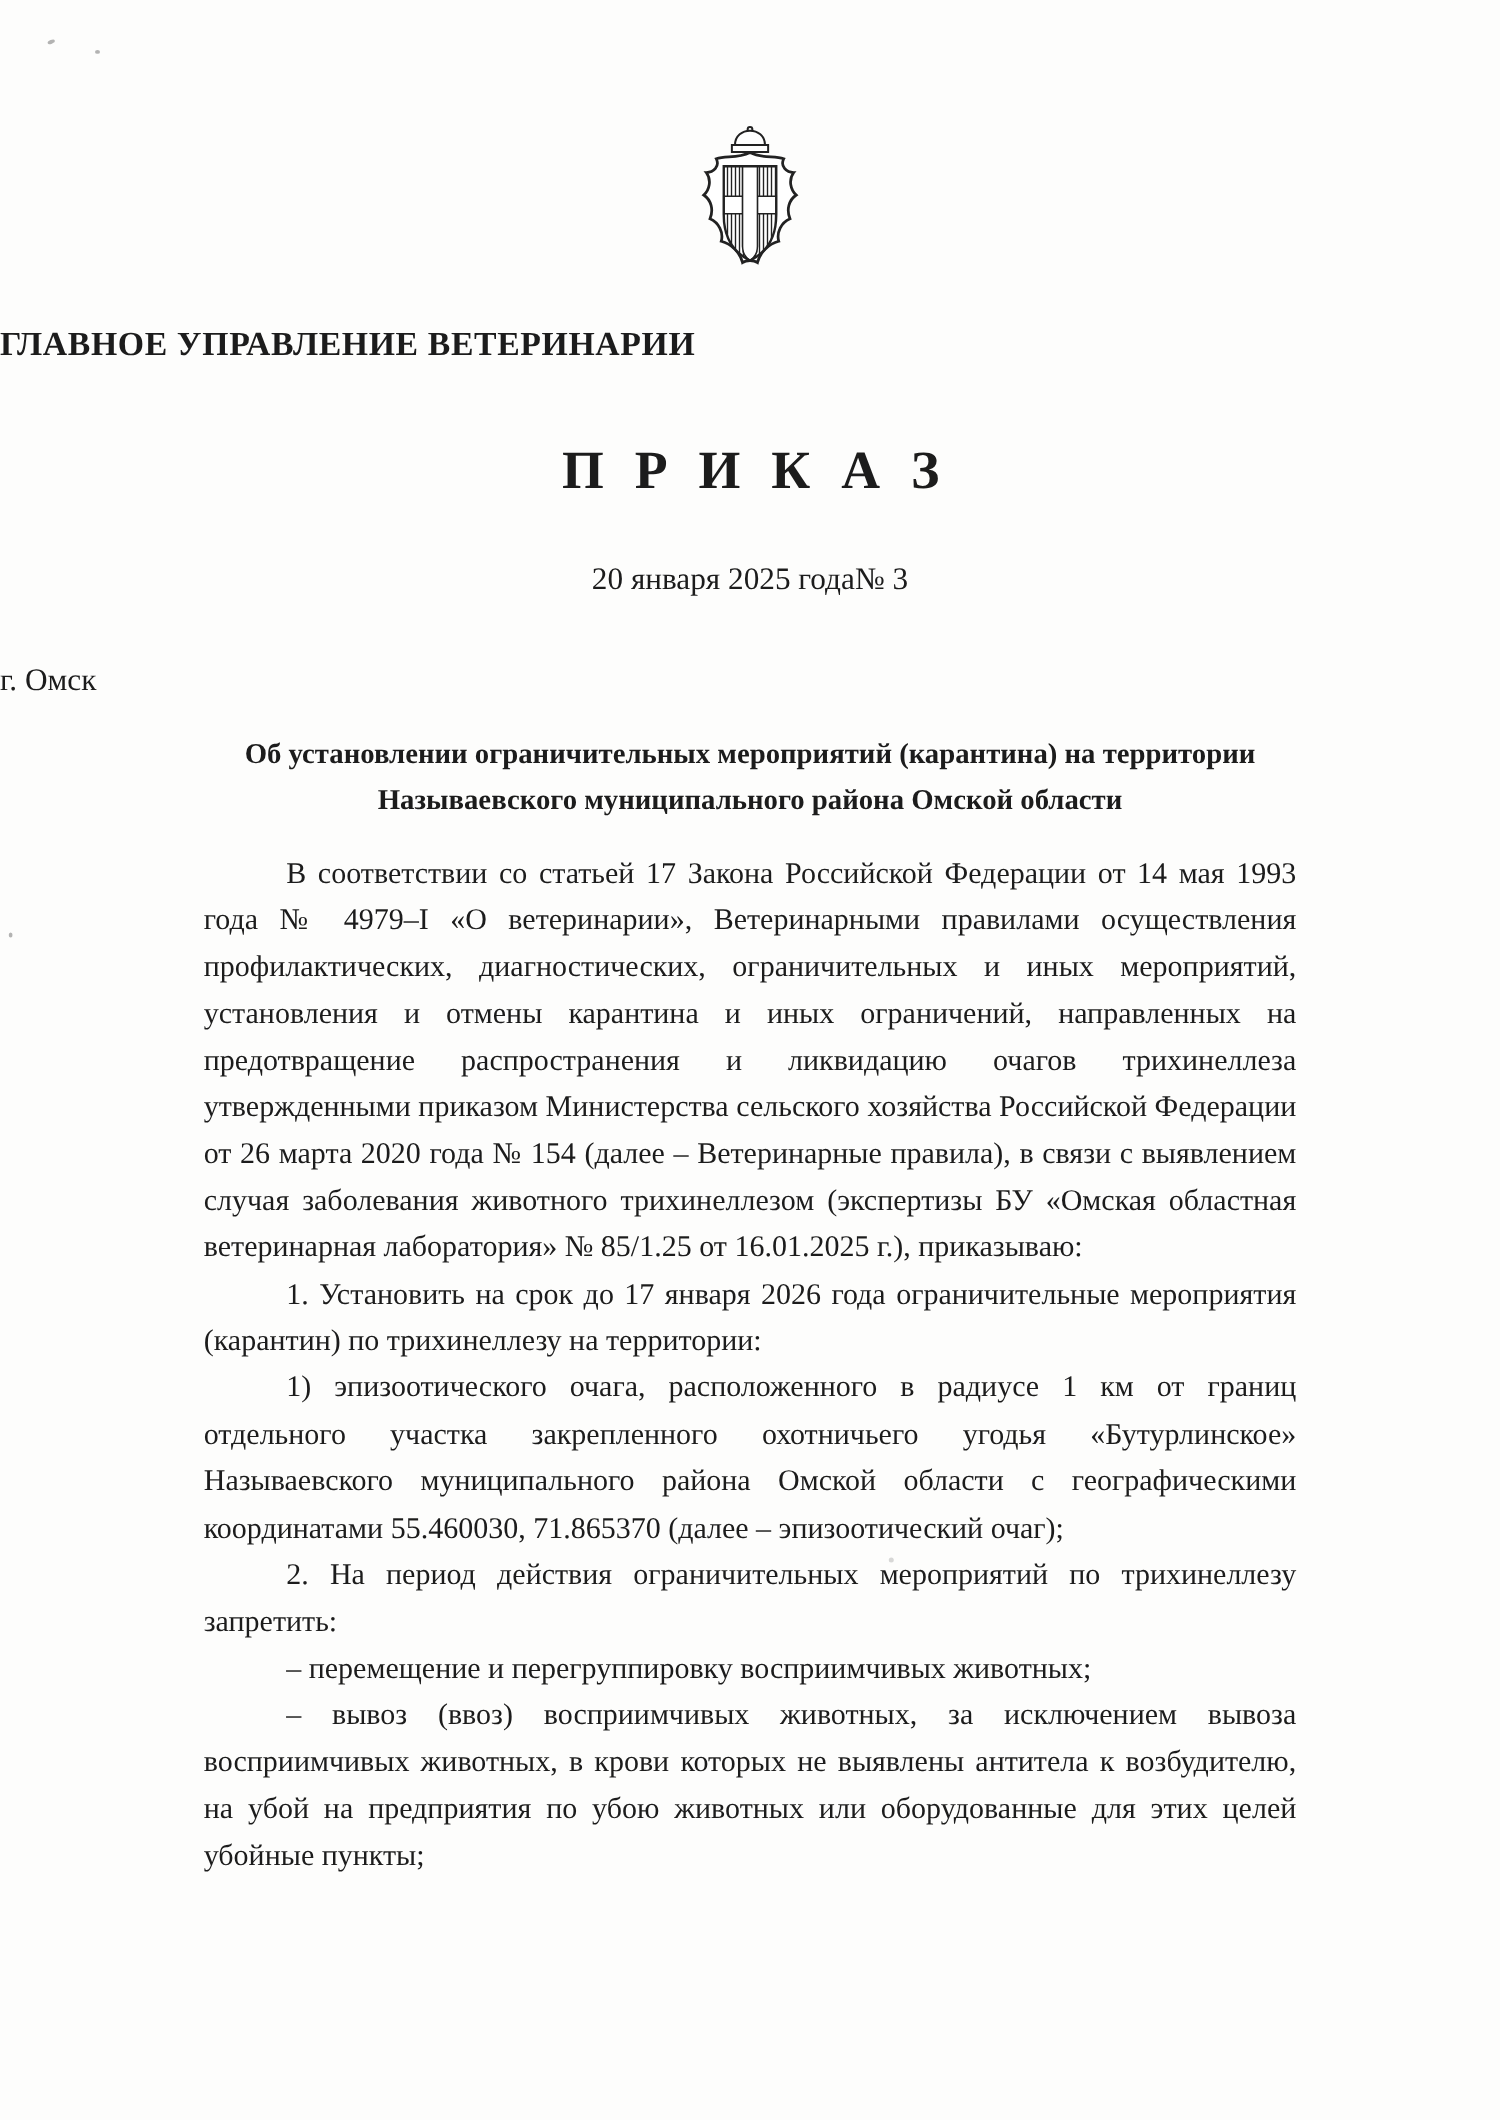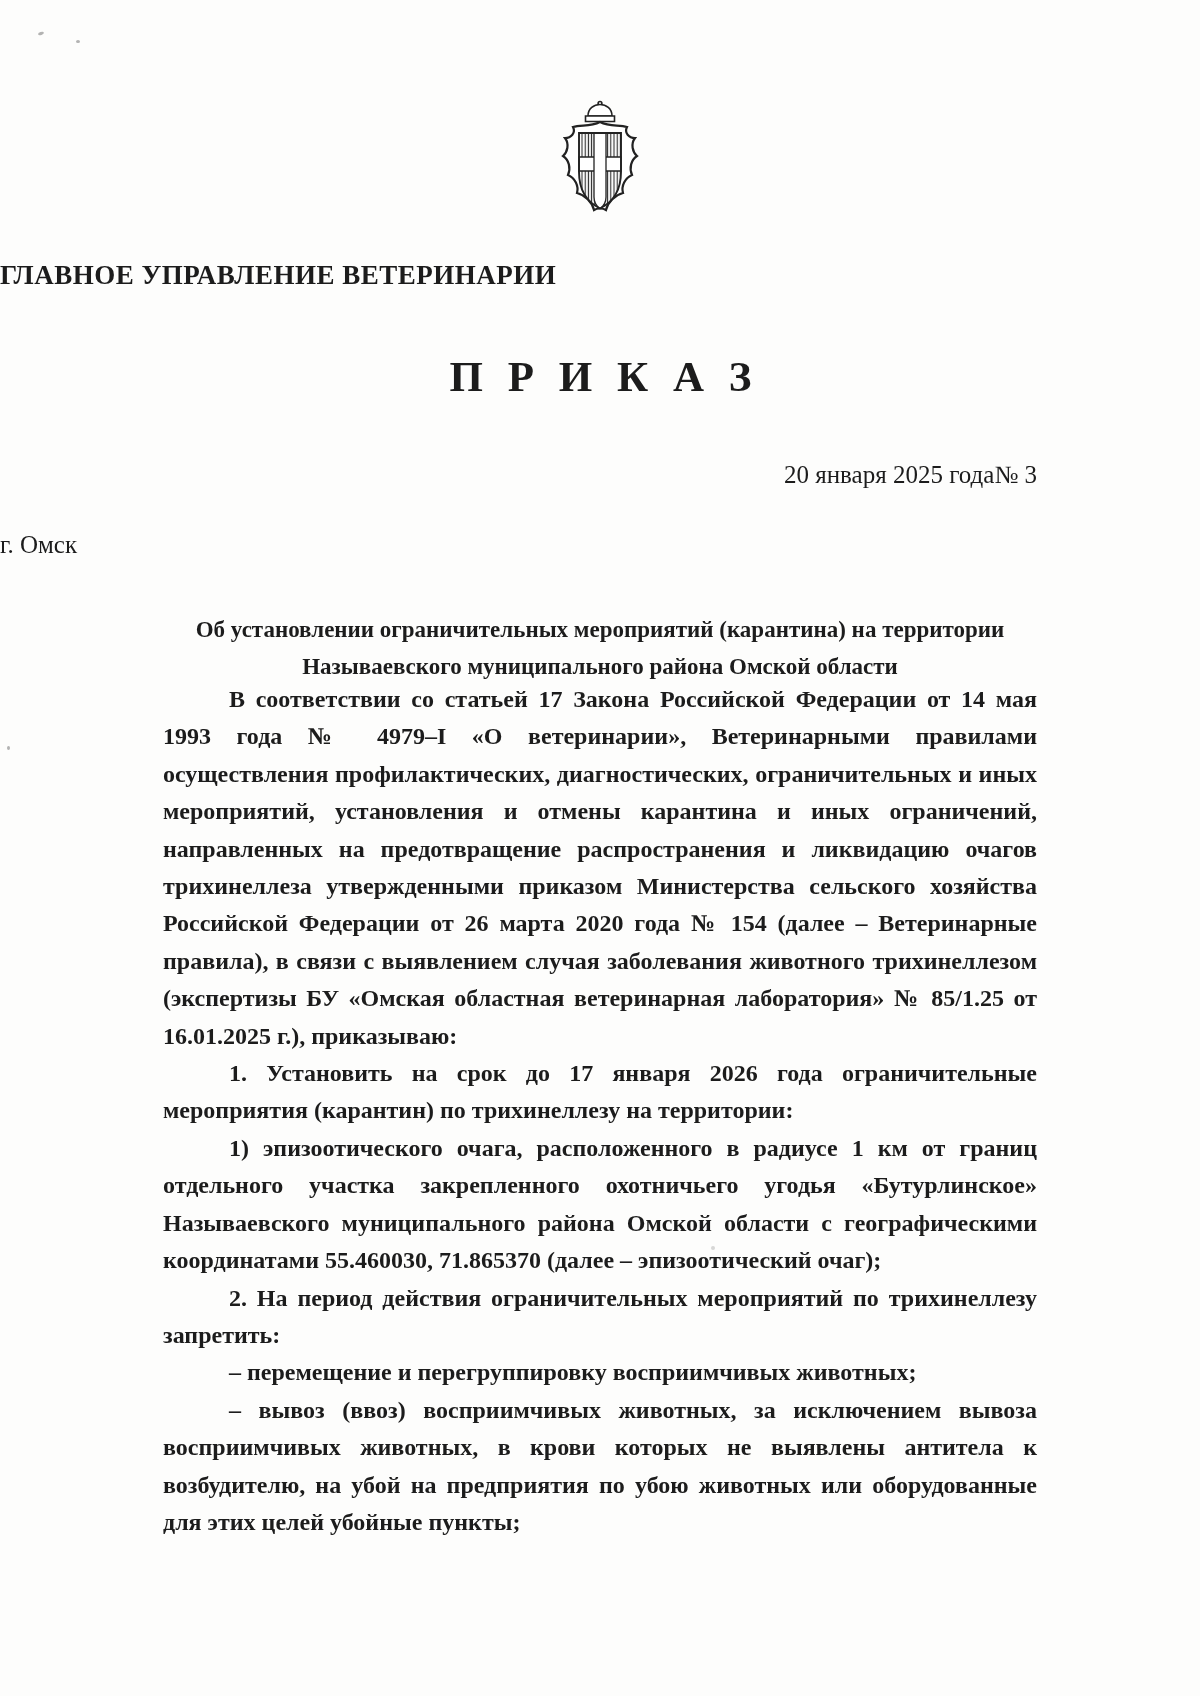--- a/index.html
+++ b/index.html
@@ -41,58 +41,57 @@
     top: 352px;
     left: 4px;
     width: 100%;
     text-align: center;
     font-weight: bold;
     font-size: 43px;
     letter-spacing: 7px;
   }
   .date-row {
     position: absolute;
-    top: 461px;
+    top: 450px;
     left: 163px;
     width: 874px;
     display: flex;
-    justify-content: flex-end;
+    justify-content: center;
     font-size: 25px;
   }
   .city {
     position: absolute;
     top: 531px;
     left: 0;
     width: 100%;
     text-align: left;
     font-size: 25px;
   }
   .subject {
     position: absolute;
-    top: 611px;
+    top: 584px;
     left: 163px;
     width: 874px;
     text-align: center;
     font-weight: bold;
     font-size: 23px;
     line-height: 37px;
   }
   .body-text {
     position: absolute;
     top: 681px;
     left: 163px;
     width: 874px;
     font-size: 24px;
     line-height: 37.4px;
     text-align: justify;
   }
   .body-text p {
     margin: 0;
     text-indent: 66px;
-    font-weight: bold;
   }
   .speck {
     position: absolute;
     background: rgba(40, 40, 40, 0.35);
     border-radius: 50%;
   }
   .speck.s1 { left: 38px;  top: 32px;   width: 6px; height: 3px; transform: rotate(-20deg); }
   .speck.s2 { left: 76px;  top: 40px;   width: 4px; height: 3px; }
   .speck.s3 { left: 7px;   top: 746px;  width: 3px; height: 4px; }
   .speck.s4 { left: 711px; top: 1246px; width: 4px; height: 4px; opacity: .5; }

